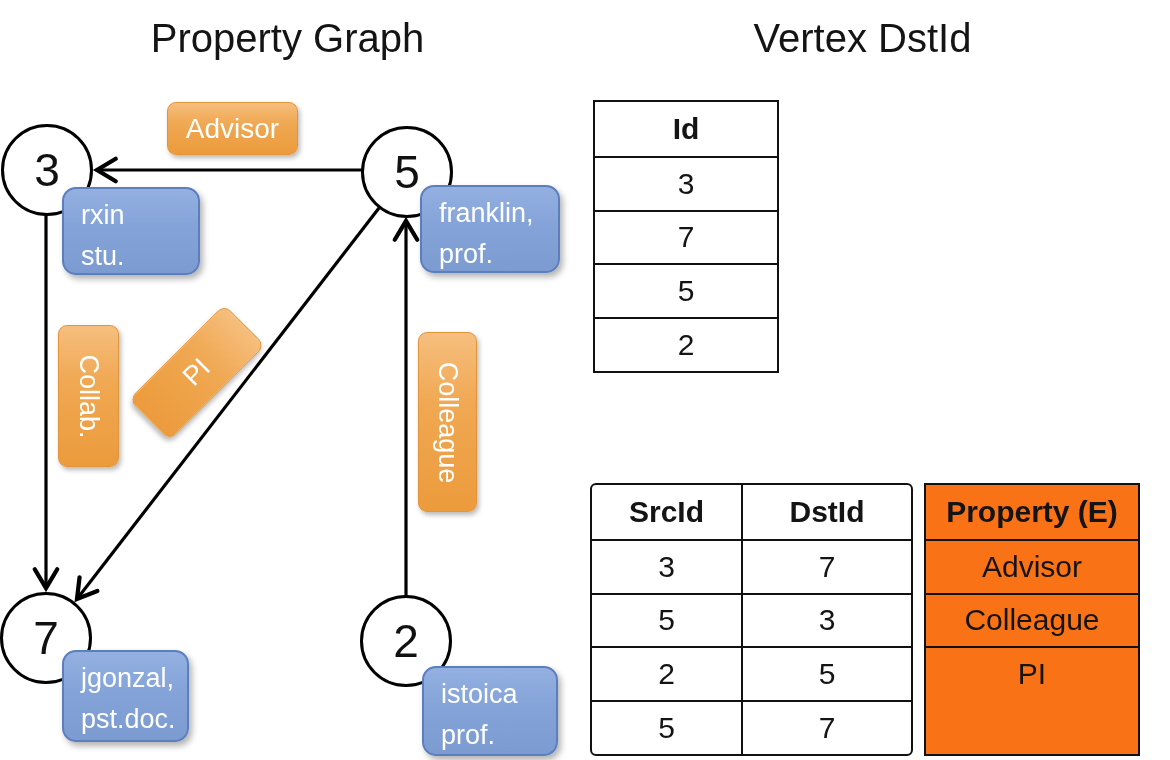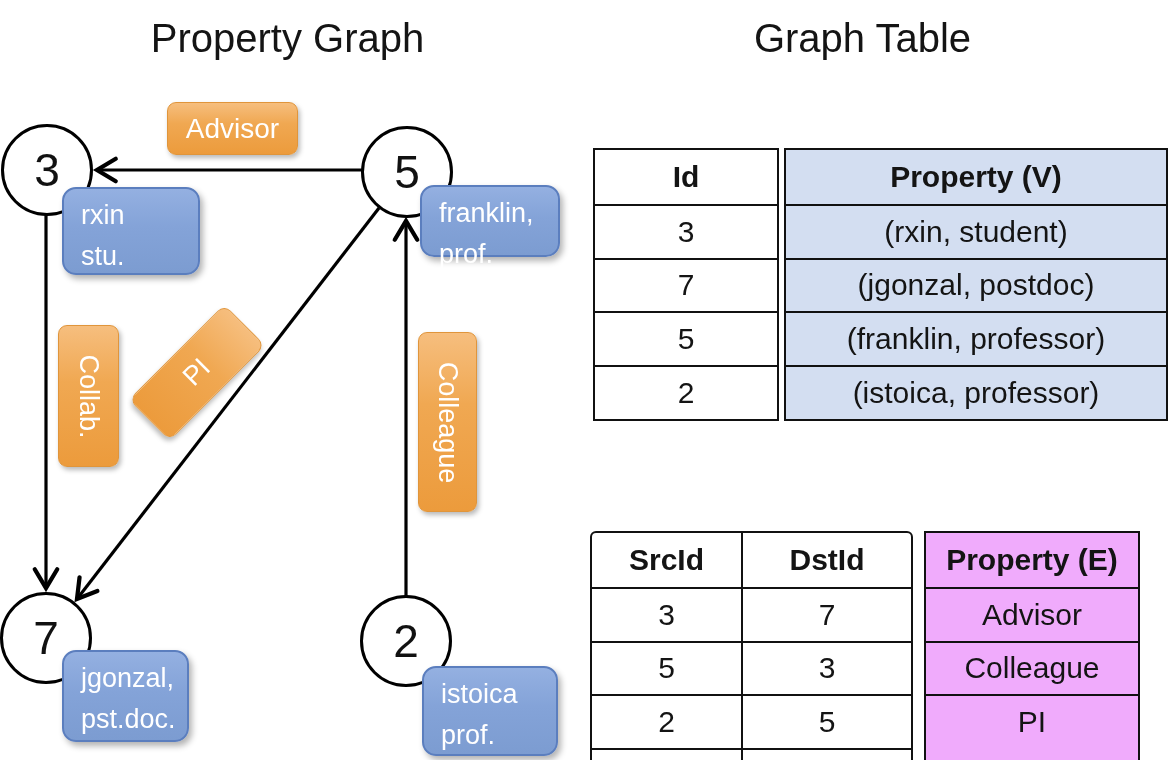--- a/index.html
+++ b/index.html
@@ -43,54 +43,54 @@
   .o-pi        { left:168px; top:305px; width:58px;  height:135px; transform:rotate(45deg); }
 
   .vbox {
     position:absolute; box-sizing:border-box; border-radius:14px;
     background:linear-gradient(180deg,#94B0E1 0%,#84A3D8 45%,#7C9CD1 100%);
     border:2px solid #5B7EBE; box-shadow:3px 4px 6px rgba(0,0,0,0.3);
     color:#fff; font-size:27px; line-height:1.5; white-space:pre-line;
     padding:6px 16px 0 17px; z-index:4;
   }
   .b3 { left:62px;  top:187px; width:138px; height:88px; }
-  .b5 { left:420px; top:185px; width:140px; height:72px; }
+  .b5 { left:420px; top:185px; width:140px; height:88px; }
   .b7 { left:62px;  top:650px; width:127px; height:92px; }
   .b2 { left:422px; top:650px; width:136px; height:90px;margin-top:16px; }
 
   
-  .tbl-group { position:absolute; display:flex;margin-top:48px; }
+  .tbl-group { position:absolute; display:flex; }
   .vtable { left:593px; top:100px; }
   .etable { left:590px; top:483px; }
   .col, .col2 {
     box-sizing:border-box; border:2.5px solid #111; height:273px;
     display:grid; grid-template-rows:repeat(5,1fr); background:#fff;
   }
   .col  > div, .col2 > div {
     display:flex; align-items:center; justify-content:center;
     font-size:30px; color:#141414;
   }
   .col > div + div { border-top:2.5px solid #111; }
   .col2 { grid-template-columns:149px 1fr; }
   .col2 > div:nth-child(2n)  { border-left:2.5px solid #111; }
   .col2 > div:nth-child(n+3) { border-top:2.5px solid #111; }
   .hdr  { font-weight:bold; font-size:29px; }
   .num  { font-size:36px; }
   .id-col   { width:186px; margin-right:5px; }
   .vprop-col { width:384px; background:#D3DEF1; }
   .srcdst-col { width:323px; margin-right:11px;border-radius:6px; }
-  .eprop-col { width:216px; background:#f0abfc; }
+  .eprop-col { width:216px; background:#f97316; }
 </style>
 </head>
 <body>
 
 <div class="canvas">
 
   <div class="title graph-title">Property Graph</div>
-  <div class="title vertex-title">Graph Table</div>
+  <div class="title vertex-title">Vertex DstId</div>
 
   <svg class="edges" width="580" height="760">
     <defs>
       <marker id="arrow" markerUnits="userSpaceOnUse" markerWidth="40" markerHeight="30" viewBox="-20 -12 24 24" refX="0" refY="0" orient="auto">
         <path d="M -15 -9 L 0 0 L -15 9" fill="none" stroke="#000" stroke-width="3.4" stroke-linecap="round"></path>
       </marker>
     </defs>
     <line x1="362" y1="170" x2="97" y2="170" stroke="#000" stroke-width="3.2" marker-end="url(#arrow)"></line>
     <line x1="46" y1="215" x2="46" y2="588" stroke="#000" stroke-width="3.2" marker-end="url(#arrow)"></line>
     <line x1="379" y1="208" x2="77" y2="599" stroke="#000" stroke-width="3.2" marker-end="url(#arrow)"></line>
@@ -125,27 +125,20 @@
 prof.</div>
 
   <div class="tbl-group vtable">
     <div class="col id-col">
       <div class="hdr">Id</div>
       <div class="num">3</div>
       <div class="num">7</div>
       <div class="num">5</div>
       <div class="num">2</div>
     </div>
-    <div class="col vprop-col">
-      <div class="hdr">Property (V)</div>
-      <div>(rxin, student)</div>
-      <div>(jgonzal, postdoc)</div>
-      <div>(franklin, professor)</div>
-      <div>(istoica, professor)</div>
-    </div>
   </div>
 
   <div class="tbl-group etable">
     <div class="col2 srcdst-col">
       <div class="hdr">SrcId</div>
       <div class="hdr">DstId</div>
       <div class="num">3</div>
       <div class="num">7</div>
       <div class="num">5</div>
       <div class="num">3</div>

